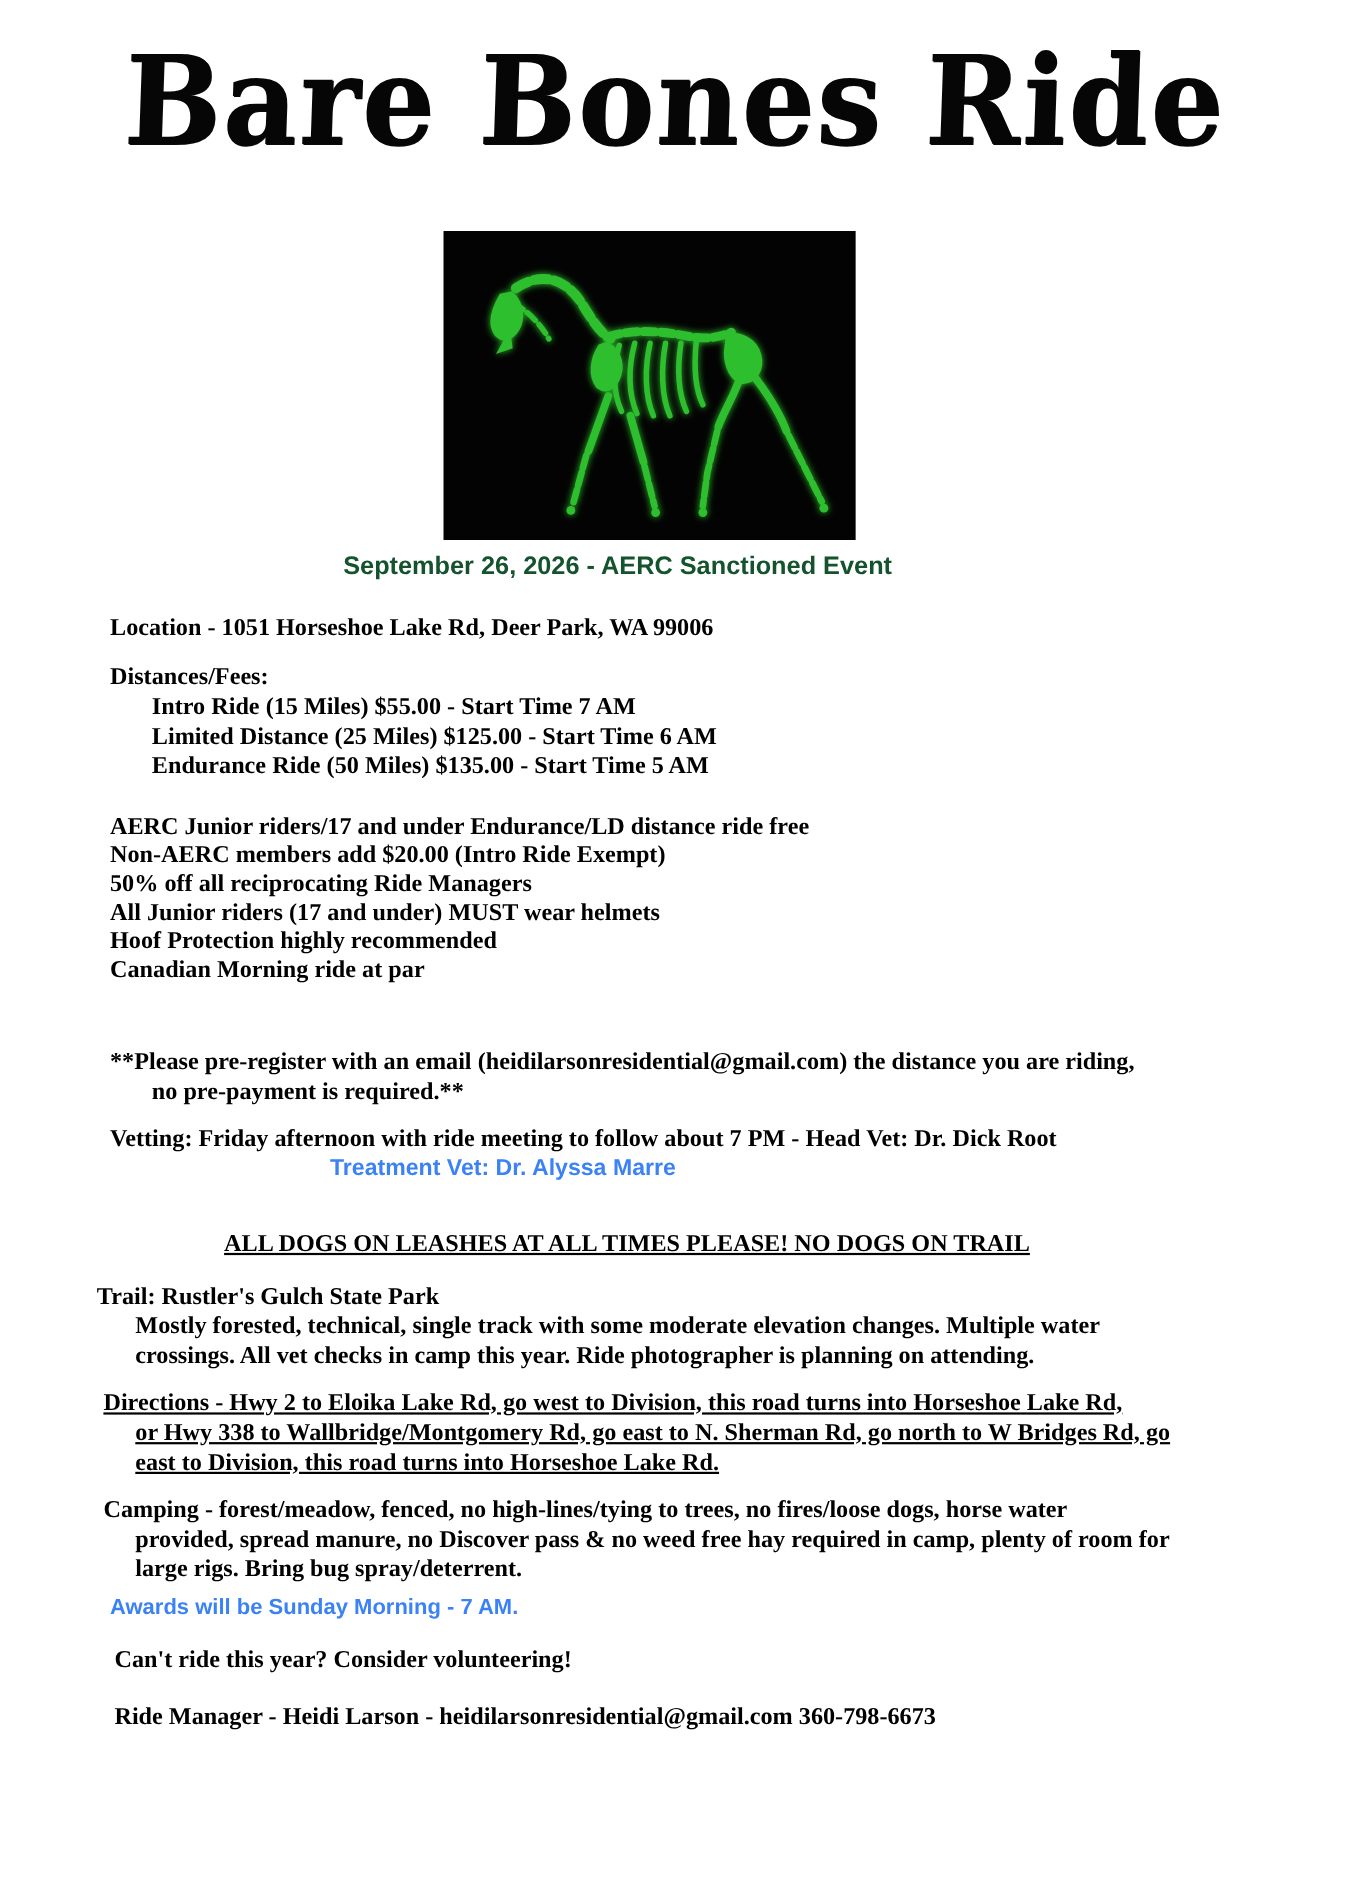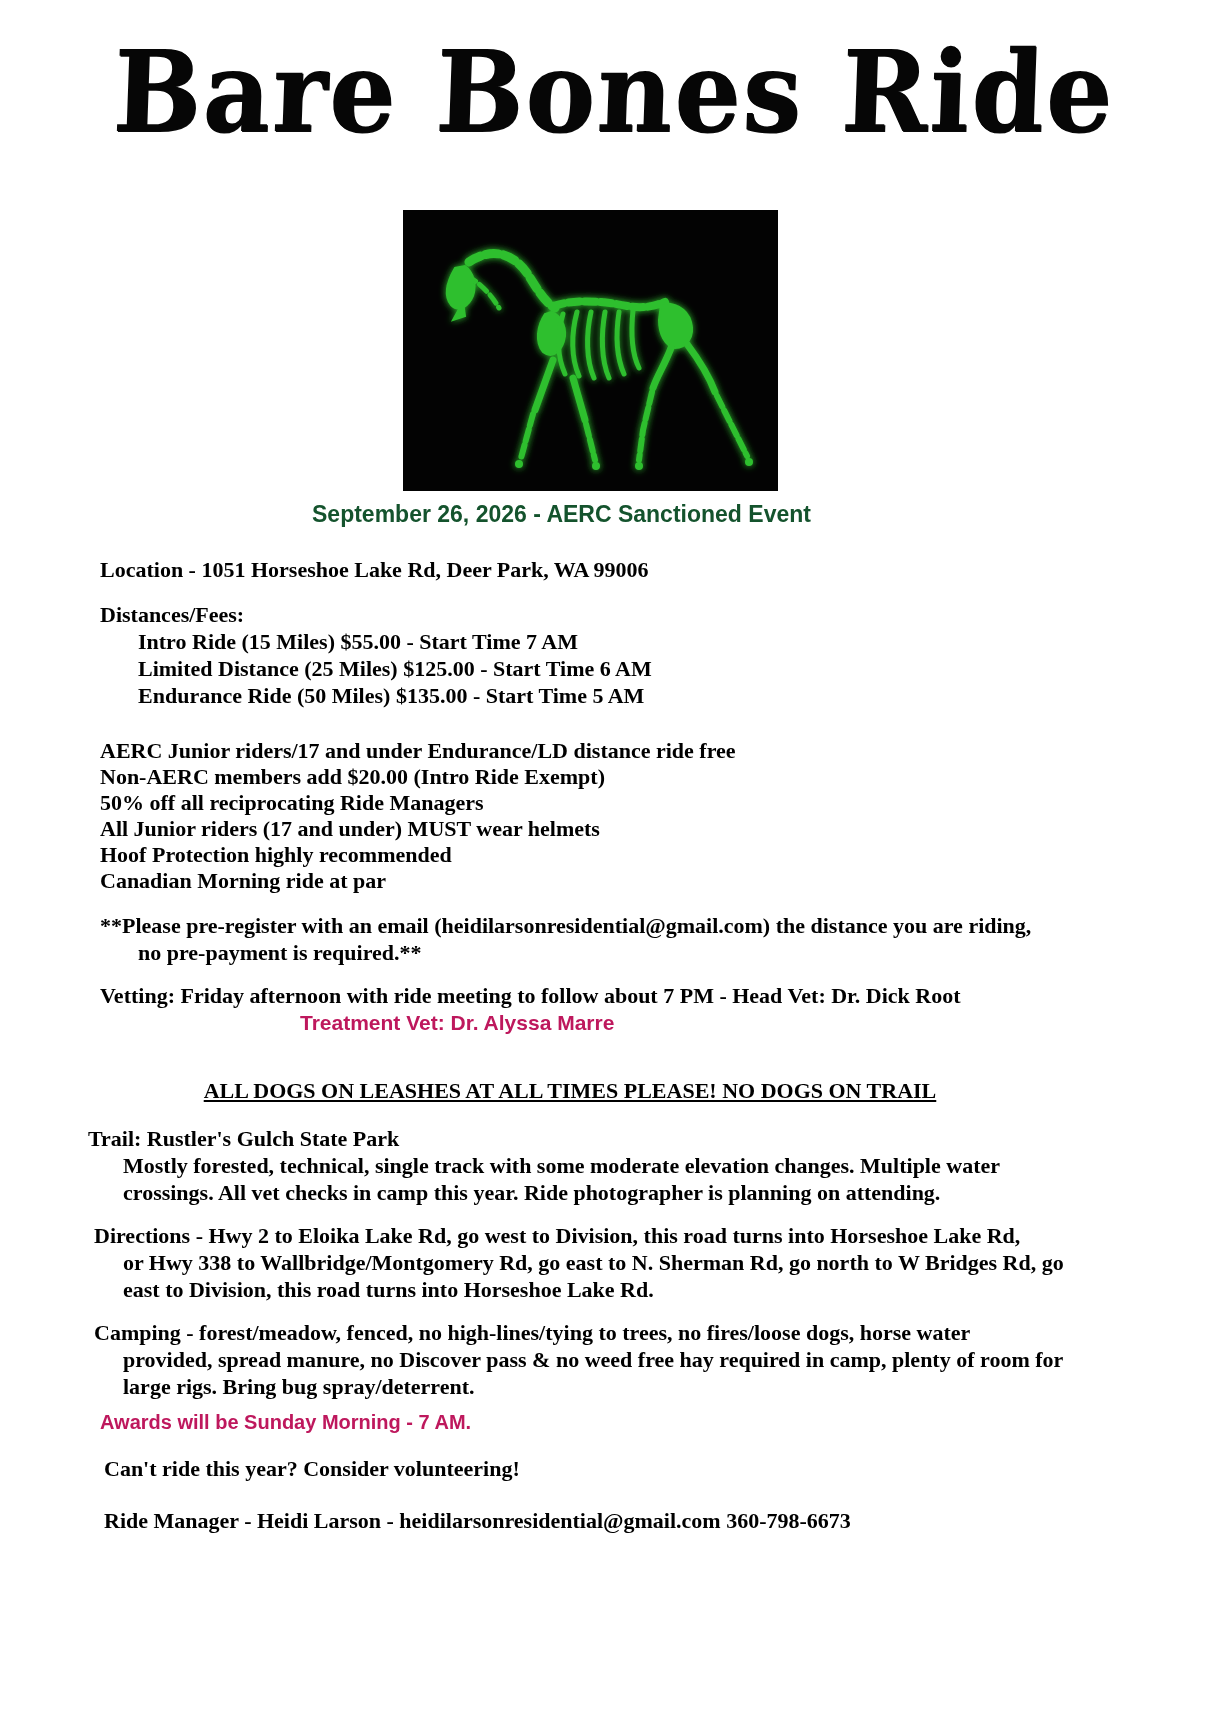--- a/index.html
+++ b/index.html
@@ -23,34 +23,34 @@
   }
   .horse-wrap{margin:52px 0 0 403px;width:375px;height:281px;}
   .horse-wrap svg{display:block;}
   .date-line{
     margin:10px 0 0 312px;
     font-family:"Liberation Sans", sans-serif;
     font-weight:bold;font-size:23px;line-height:26px;
     color:#14532d;white-space:nowrap;
   }
   .serif{font-family:"Liberation Serif", serif;font-weight:bold;font-size:22px;line-height:27px;white-space:nowrap;}
-  .sans{font-family:"Liberation Sans", sans-serif;font-weight:bold;color:#be185d;white-space:nowrap;}
+  .sans{font-family:"Liberation Sans", sans-serif;font-weight:bold;color:#3b82f6;white-space:nowrap;}
   .loc{margin:29px 0 0 100px;}
   .fees{margin:18px 0 0 100px;}
   .fees .fee-line{margin-left:38px;}
   .notes{margin:29px 0 0 100px;}
   .notes div{line-height:26px;}
-  .prereg{margin:18px 0 0 100px;}
+  .prereg{margin:57px 0 0 100px;}
   .prereg .cont{margin-left:38px;}
   .vetting{margin:16px 0 0 100px;}
   .treatment{margin:0 0 0 300px;font-size:21px;line-height:27px;}
   .dogs{margin:41px 0 0 0;width:1140px;text-align:center;text-decoration:underline;}
   .trail{margin:21px 0 0 88px;}
   .trail .cont{margin-left:35px;}
-  .directions{margin:16px 0 13px 94px;}
+  .directions{margin:16px 0 13px 94px;text-decoration:underline;}
   .directions .cont{margin-left:29px;}
   .camping{margin:16px 0 0 94px;}
   .camping .cont{margin-left:29px;}
   .awards{margin:9px 0 0 100px;font-size:20px;line-height:26px;}
   .volunteer{margin:20px 0 0 104px;}
   .manager{margin:25px 0 0 104px;}
 </style>
 </head>
 <body>
 

